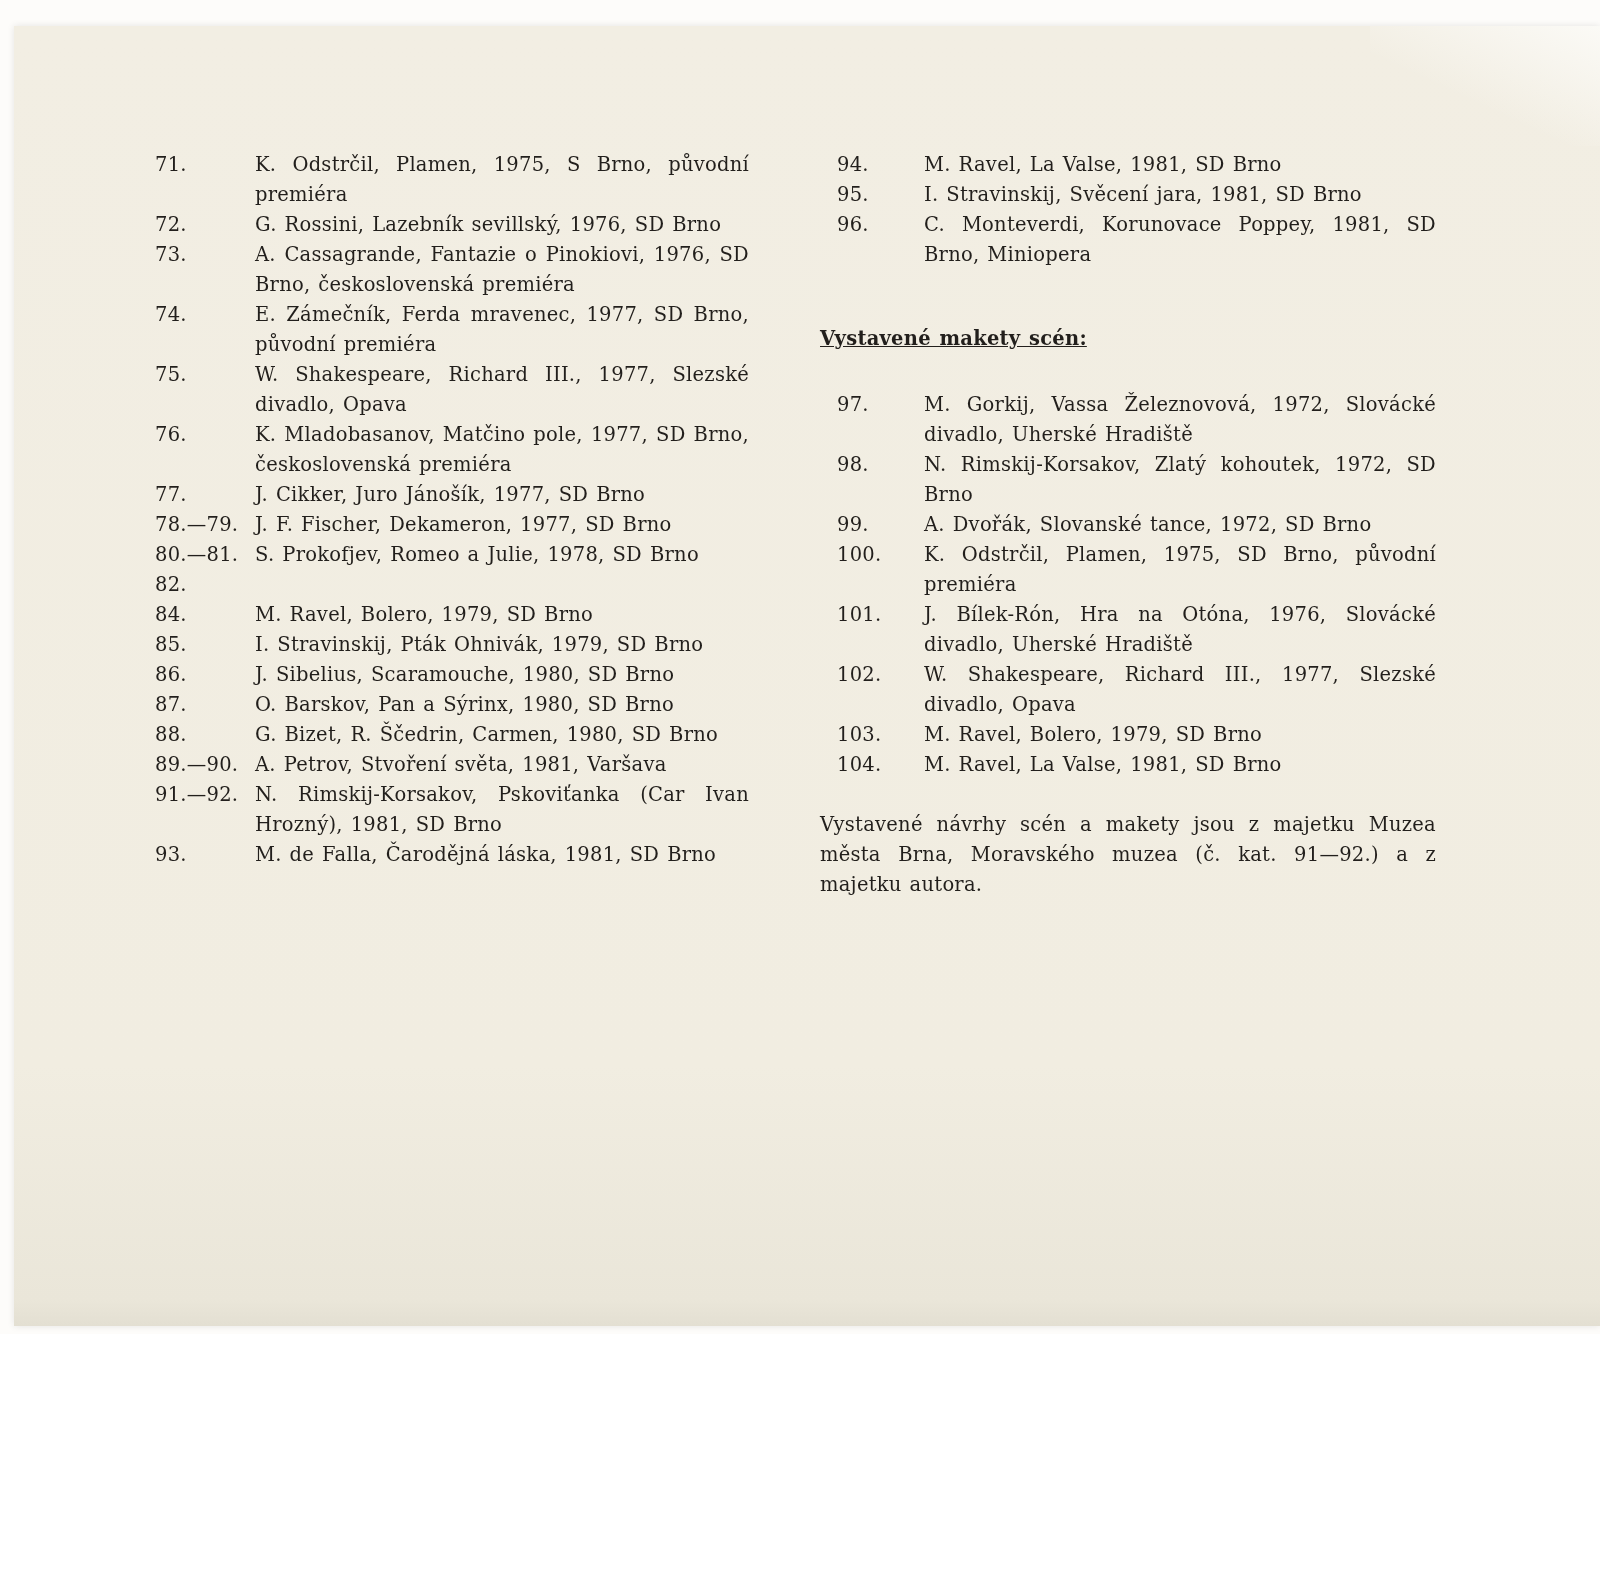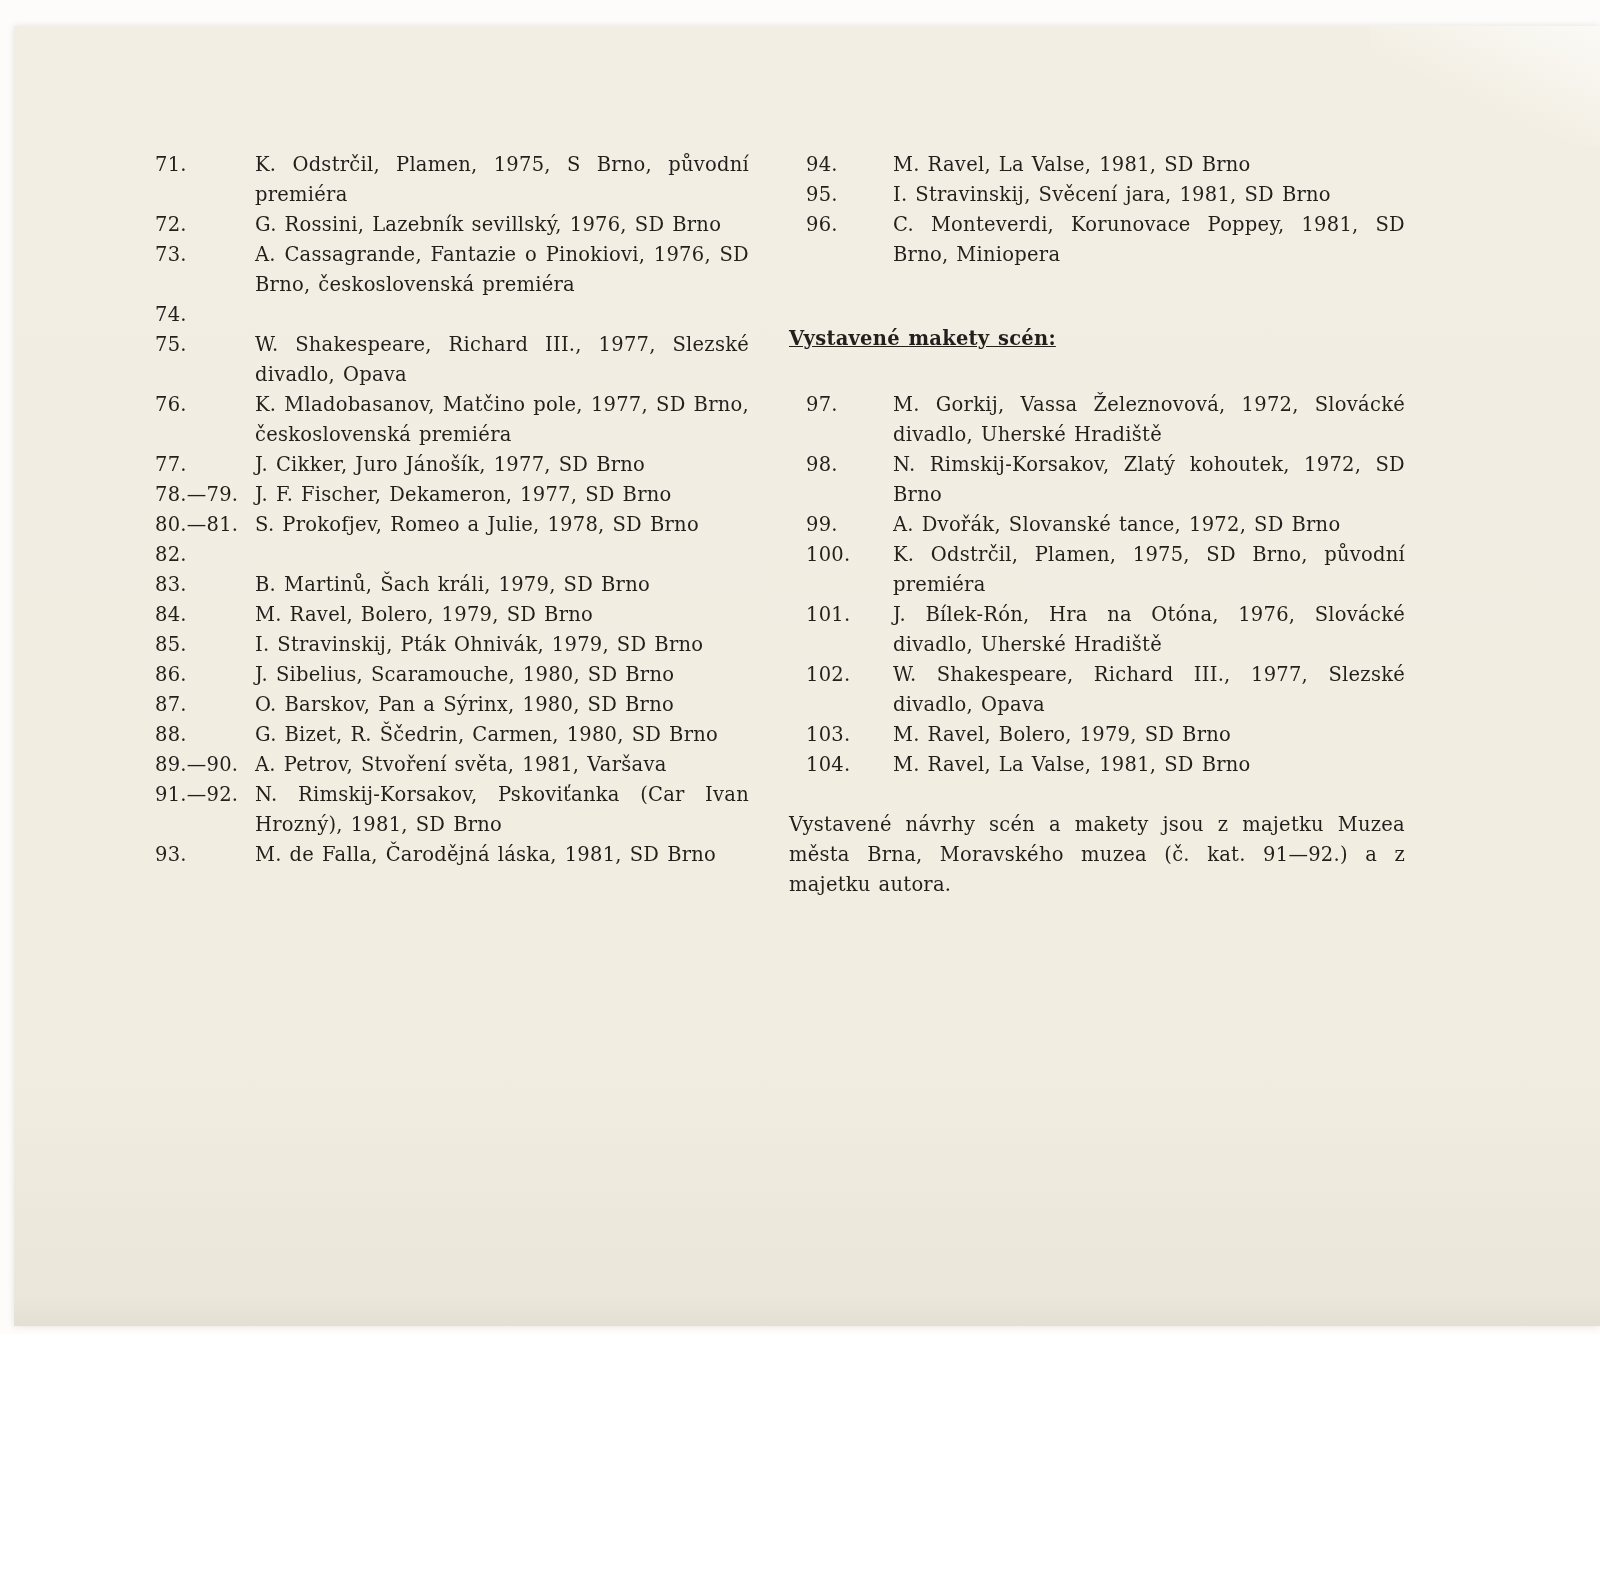--- a/index.html
+++ b/index.html
@@ -40,21 +40,21 @@
     color: #221f1c;
     letter-spacing: 0.25px;
     word-spacing: 1.5px;
   }
   .col-left {
     left: 141px;   
     top: 124px;    
     width: 594px;
   }
   .col-right {
-    left: 775px;   
+    left: 806px;   
     top: 124px;
     width: 616px;
   }
   .item { display: flex; }
   .item .num {
     flex: 0 0 100px;
     box-sizing: border-box;
   }
   .col-right .item .num {
     flex: 0 0 104px;
@@ -89,20 +89,21 @@
       <div class="item">
           <span class="num">72.</span>
           <span class="txt">G. Rossini, Lazebník sevillský, 1976, SD Brno</span>
         </div>
       <div class="item">
           <span class="num">73.</span>
           <span class="txt">A. Cassagrande, Fantazie o Pinokiovi, 1976, SD Brno, československá premiéra</span>
         </div>
       <div class="item">
           <span class="num">74.</span>
+          <span class="txt">E. Zámečník, Ferda mravenec, 1977, SD Brno, původní premiéra</span>
         </div>
       <div class="item">
           <span class="num">75.</span>
           <span class="txt">W. Shakespeare, Richard III., 1977, Slezské divadlo, Opava</span>
         </div>
       <div class="item">
           <span class="num">76.</span>
           <span class="txt">K. Mladobasanov, Matčino pole, 1977, SD Brno, československá premiéra</span>
         </div>
       <div class="item">
@@ -112,24 +113,20 @@
       <div class="item">
           <span class="num">78.—79.</span>
           <span class="txt">J. F. Fischer, Dekameron, 1977, SD Brno</span>
         </div>
       <div class="item">
           <span class="num">80.—81.</span>
           <span class="txt">S. Prokofjev, Romeo a Julie, 1978, SD Brno</span>
         </div>
       <div class="item">
           <span class="num">82.</span>
-        </div>
-      <div class="item">
-          <span class="num">83.</span>
-          <span class="txt">B. Martinů, Šach králi, 1979, SD Brno</span>
         </div>
       <div class="item">
           <span class="num">84.</span>
           <span class="txt">M. Ravel, Bolero, 1979, SD Brno</span>
         </div>
       <div class="item">
           <span class="num">85.</span>
           <span class="txt">I. Stravinskij, Pták Ohnivák, 1979, SD Brno</span>
         </div>
       <div class="item">

